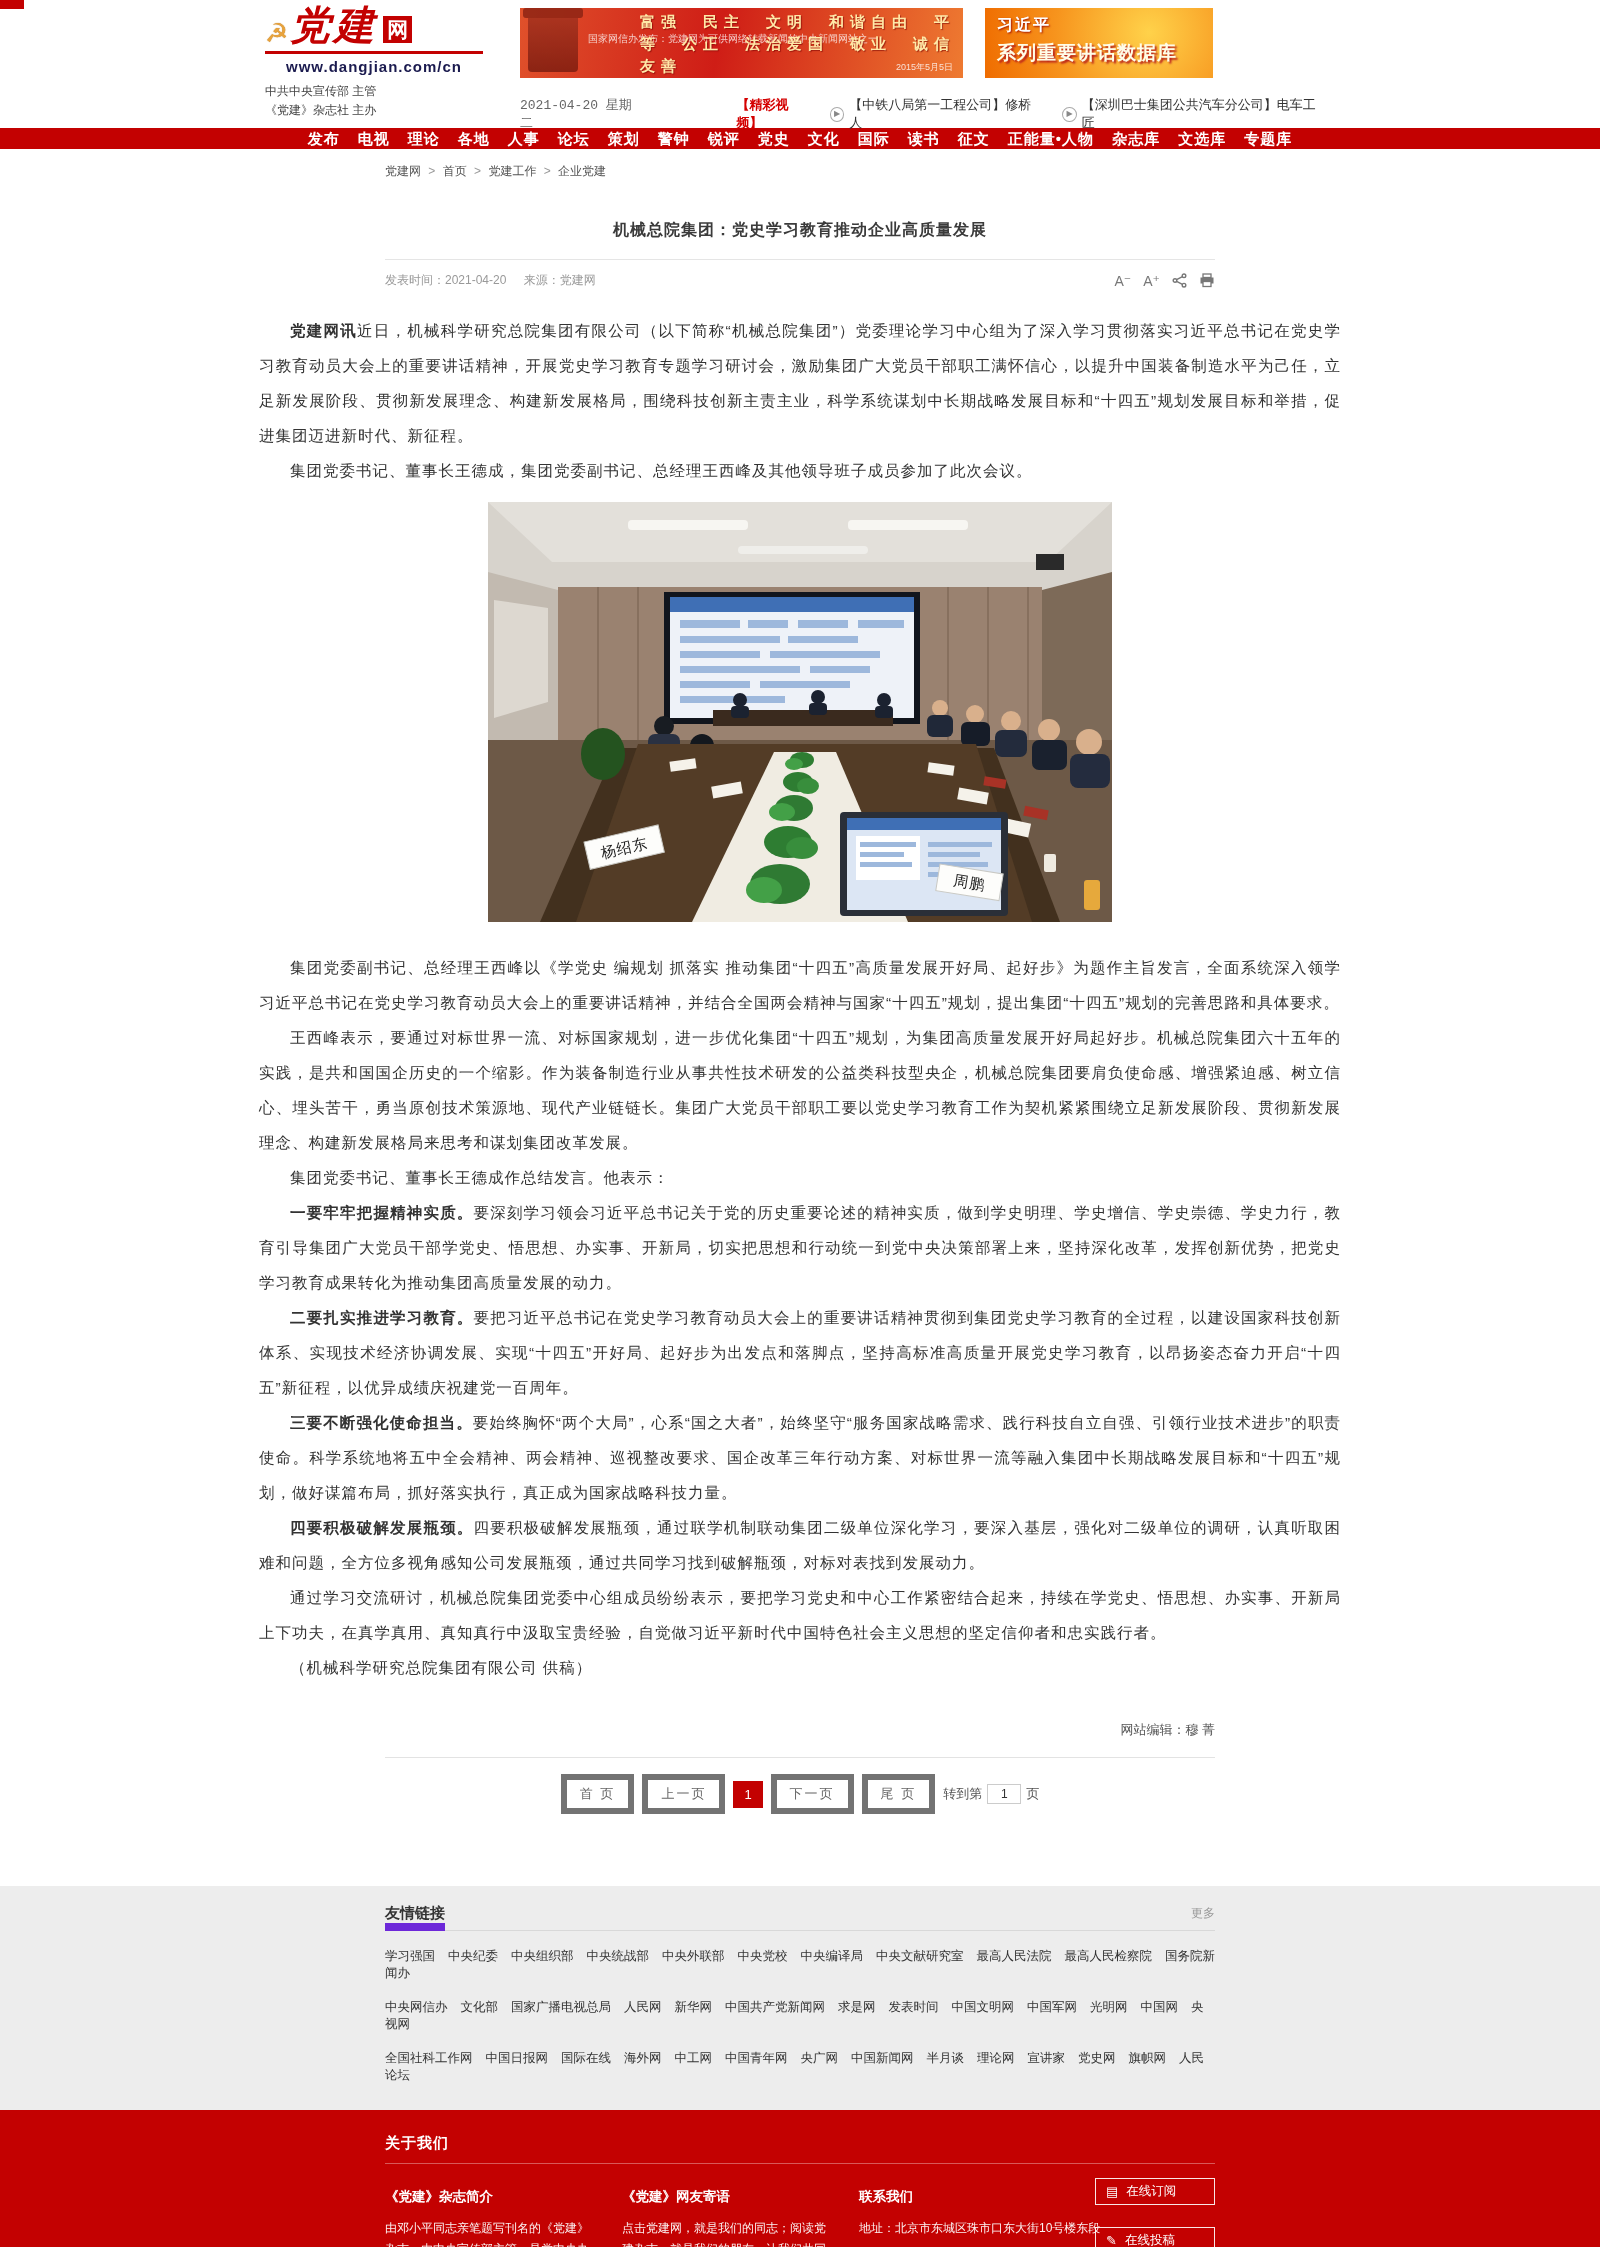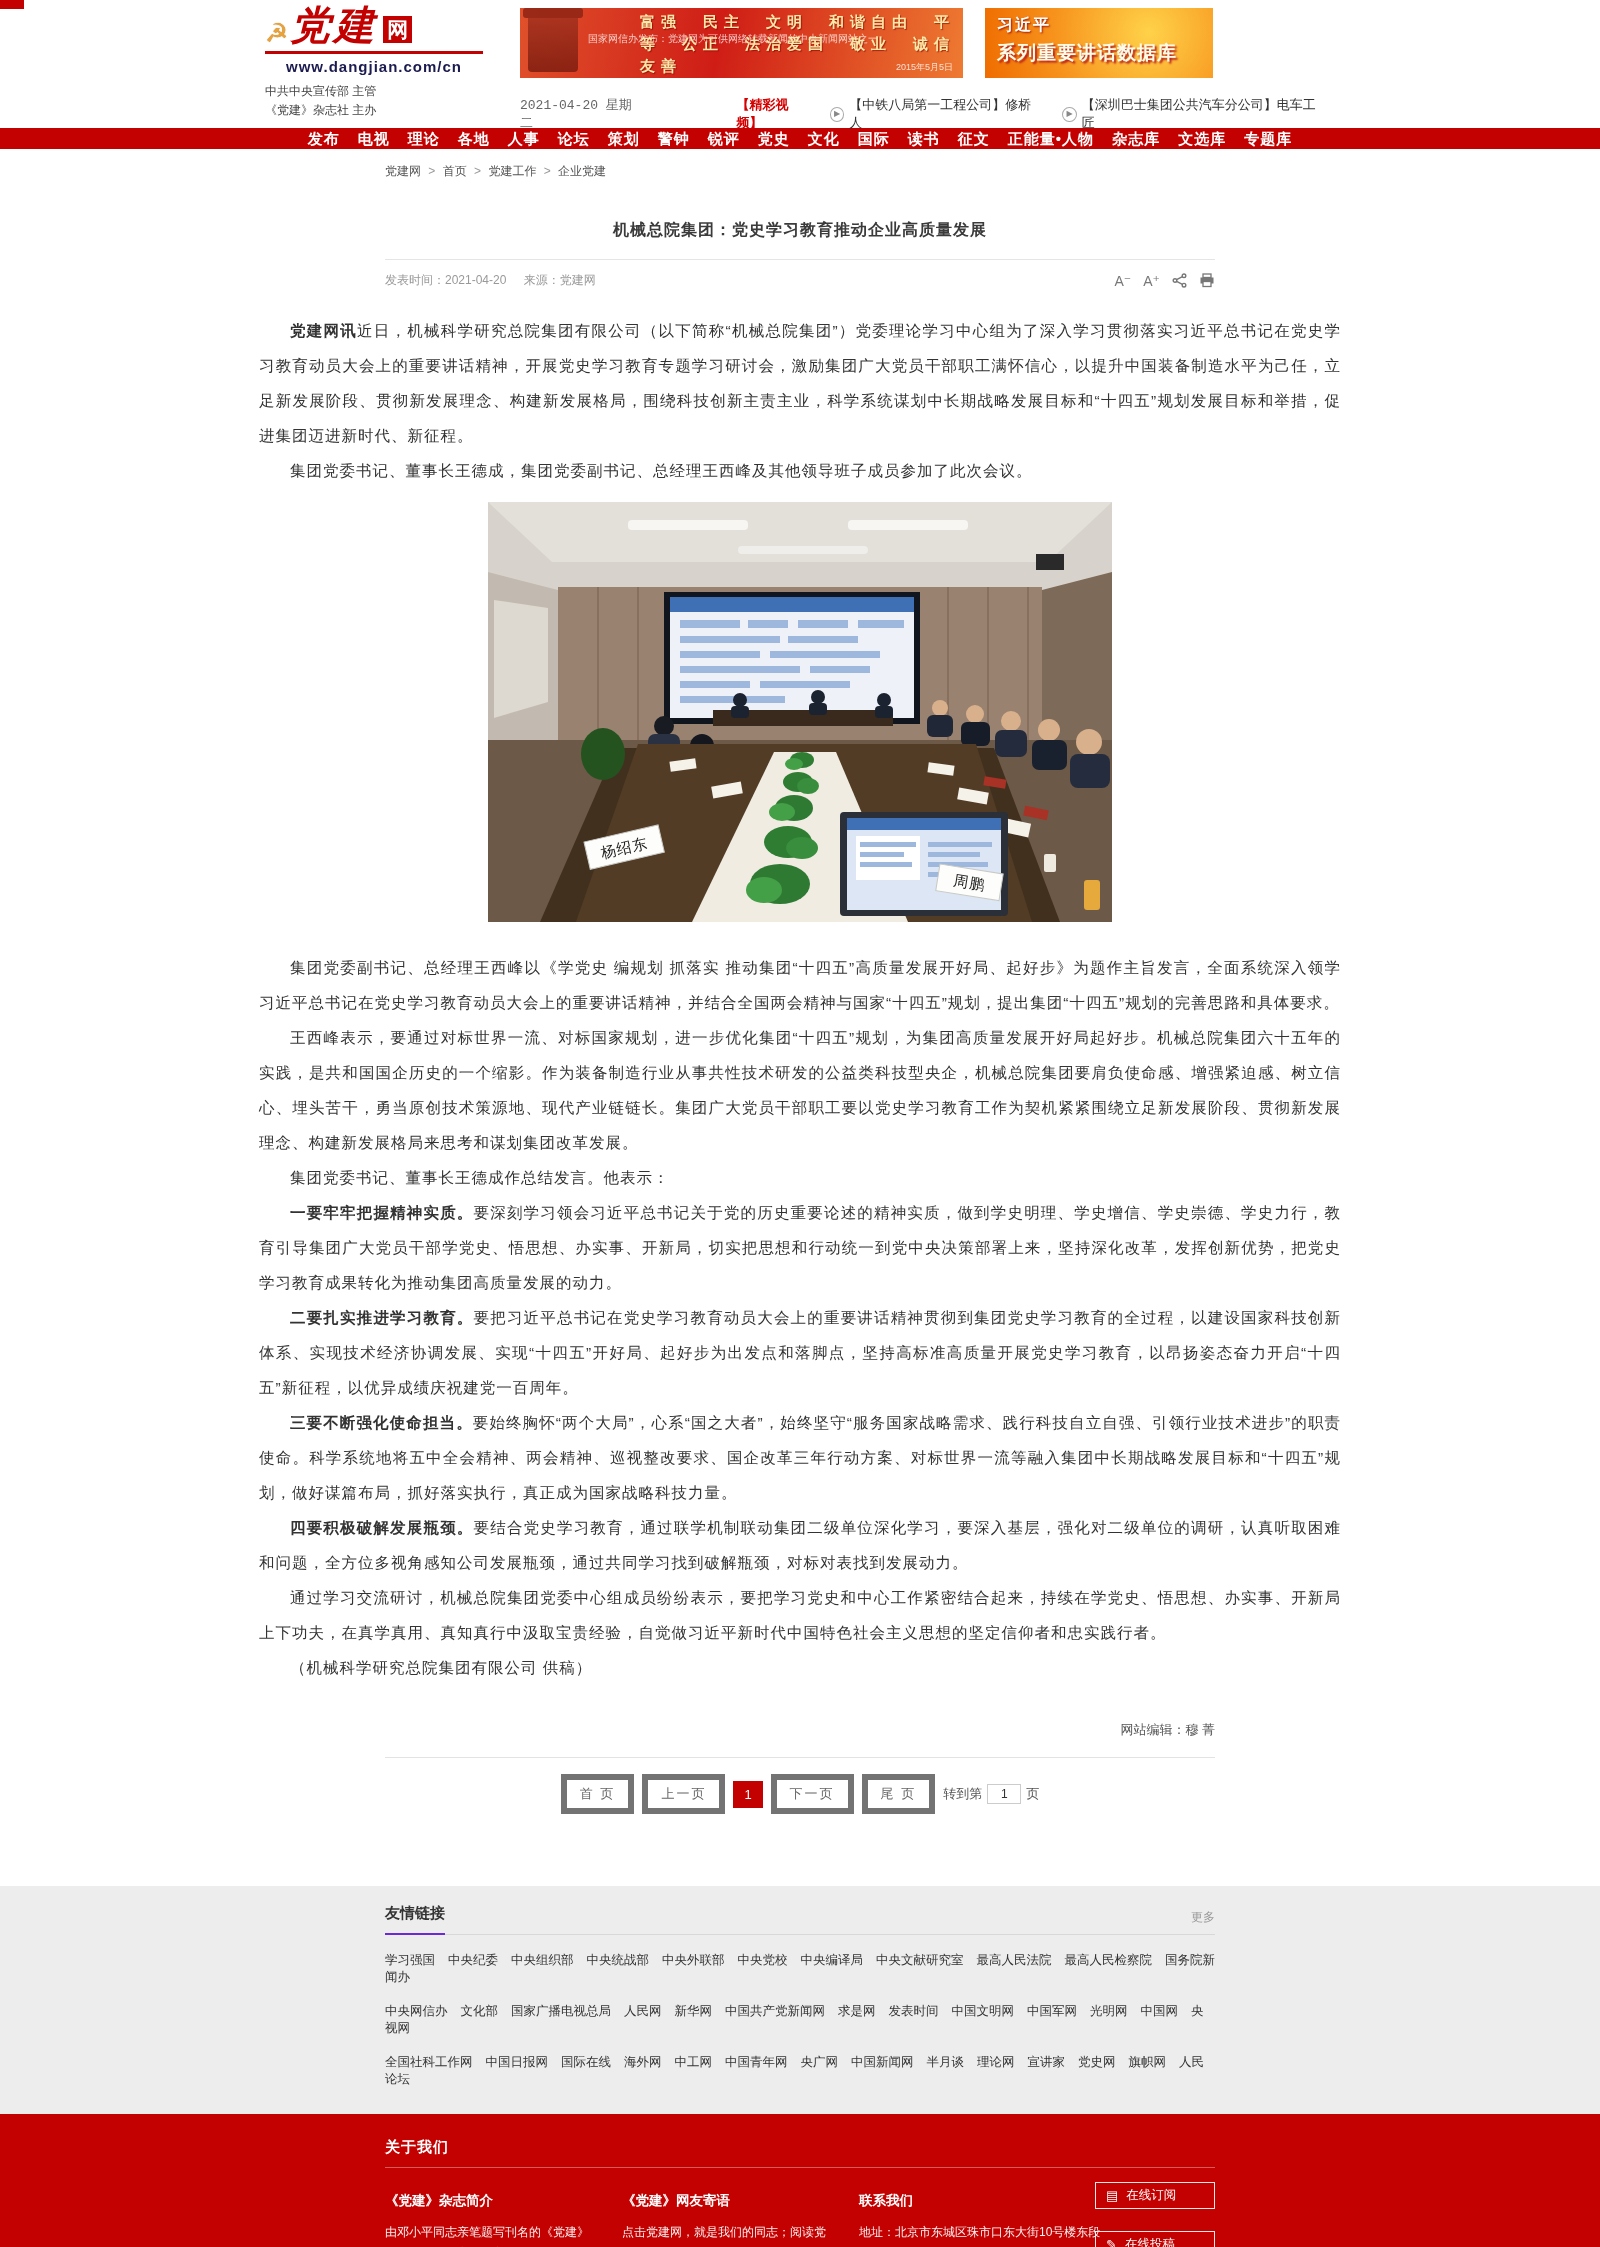--- a/index.html
+++ b/index.html
@@ -80,21 +80,21 @@
     gap:8px;font-size:13px;color:#555;padding-bottom:72px;}
   .pg-btn{border:6px solid #737373;padding:5px 13px;color:#666;background:#fff;letter-spacing:2px;}
   .pg-cur{background:#c30101;border:1px solid #c30101;color:#fff;padding:5px 10px;}
   .goto{display:flex;align-items:center;gap:5px;}
   .goto input{width:34px;height:20px;border:1px solid #ccc;text-align:center;font-size:12px;color:#333;}
 
   
   .friends{background:#ededed;padding:18px 0 26px;}
   .friends-inner{width:830px;margin:0 auto;}
   .friends-head{display:flex;justify-content:space-between;align-items:flex-end;border-bottom:1px solid #d8d8d8;}
-  .friends-title{font-size:15px;font-weight:bold;color:#333;padding-bottom:10px;border-bottom:2px solid #6d28d9;margin-bottom:-1px;}
+  .friends-title{font-size:15px;font-weight:bold;color:#333;padding-bottom:0;border-bottom:8px solid #6d28d9;margin-bottom:-1px;}
   .friends-more{font-size:12px;color:#999;padding-bottom:8px;}
   .friends-row{margin-top:17px;font-size:12.5px;color:#333;}
   .friends-row a{margin-right:13px;color:#333;}
 
   
   .footer{background:#c30101;color:#fff;padding:24px 0 18px;}
   .footer-inner{width:830px;margin:0 auto;position:relative;}
   .about-head{border-bottom:1px solid rgba(255,255,255,.35);padding-bottom:10px;}
   .about-title{font-size:15px;font-weight:bold;letter-spacing:1px;}
   .footer-cols{display:flex;margin-top:24px;}
@@ -371,21 +371,21 @@
         <p><span>王西峰表示，要通过对标世界一流、对标国家规划，进一步优化集团“十四五”规划，为集团高质量发展开好局起好步。机械总院集团六十五年的实践，是共和国国企历史的一个缩影。作为装备制造行业从事共性技术研发的公益类科技型央企，机械总院集团要肩负使命感、增强紧迫感、树立信心、埋头苦干，勇当原创技术策源地、现代产业链链长。集团广大党员干部职工要以党史学习教育工作为契机紧紧围绕立足新发展阶段、贯彻新发展理念、构建新发展格局来思考和谋划集团改革发展。</span></p>
 
         <p><span>集团党委书记、董事长王德成作总结发言。他表示：</span></p>
 
         <p><b>一要牢牢把握精神实质。</b><span>要深刻学习领会习近平总书记关于党的历史重要论述的精神实质，做到学史明理、学史增信、学史崇德、学史力行，教育引导集团广大党员干部学党史、悟思想、办实事、开新局，切实把思想和行动统一到党中央决策部署上来，坚持深化改革，发挥创新优势，把党史学习教育成果转化为推动集团高质量发展的动力。</span></p>
 
         <p><b>二要扎实推进学习教育。</b><span>要把习近平总书记在党史学习教育动员大会上的重要讲话精神贯彻到集团党史学习教育的全过程，以建设国家科技创新体系、实现技术经济协调发展、实现“十四五”开好局、起好步为出发点和落脚点，坚持高标准高质量开展党史学习教育，以昂扬姿态奋力开启“十四五”新征程，以优异成绩庆祝建党一百周年。</span></p>
 
         <p><b>三要不断强化使命担当。</b><span>要始终胸怀“两个大局”，心系“国之大者”，始终坚守“服务国家战略需求、践行科技自立自强、引领行业技术进步”的职责使命。科学系统地将五中全会精神、两会精神、巡视整改要求、国企改革三年行动方案、对标世界一流等融入集团中长期战略发展目标和“十四五”规划，做好谋篇布局，抓好落实执行，真正成为国家战略科技力量。</span></p>
 
-        <p><b>四要积极破解发展瓶颈。</b><span>要结合党史学习教育，通过联学机制联动集团二级单位深化学习，要深入基层，强化对二级单位的调研，认真听取困难和问题，全方位多视角感知公司发展瓶颈，通过共同学习找到破解瓶颈，对标对表找到发展动力。</span></p>
+        <p><b>四要积极破解发展瓶颈。</b><span>四要积极破解发展瓶颈，通过联学机制联动集团二级单位深化学习，要深入基层，强化对二级单位的调研，认真听取困难和问题，全方位多视角感知公司发展瓶颈，通过共同学习找到破解瓶颈，对标对表找到发展动力。</span></p>
 
         <p><span>通过学习交流研讨，机械总院集团党委中心组成员纷纷表示，要把学习党史和中心工作紧密结合起来，持续在学党史、悟思想、办实事、开新局上下功夫，在真学真用、真知真行中汲取宝贵经验，自觉做习近平新时代中国特色社会主义思想的坚定信仰者和忠实践行者。</span></p>
 
         <p><span>（机械科学研究总院集团有限公司 供稿）</span></p>
       </div>
   </div>
 
   <div class="editor-row">网站编辑：穆 菁</div>
   <div class="pagi-divider"></div>
 

